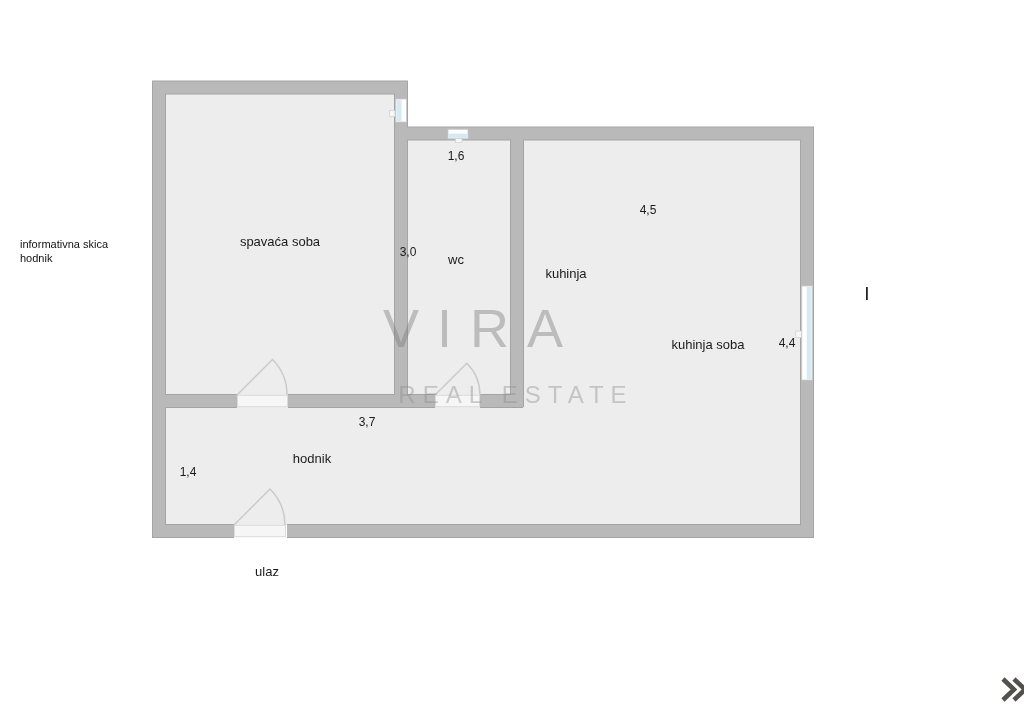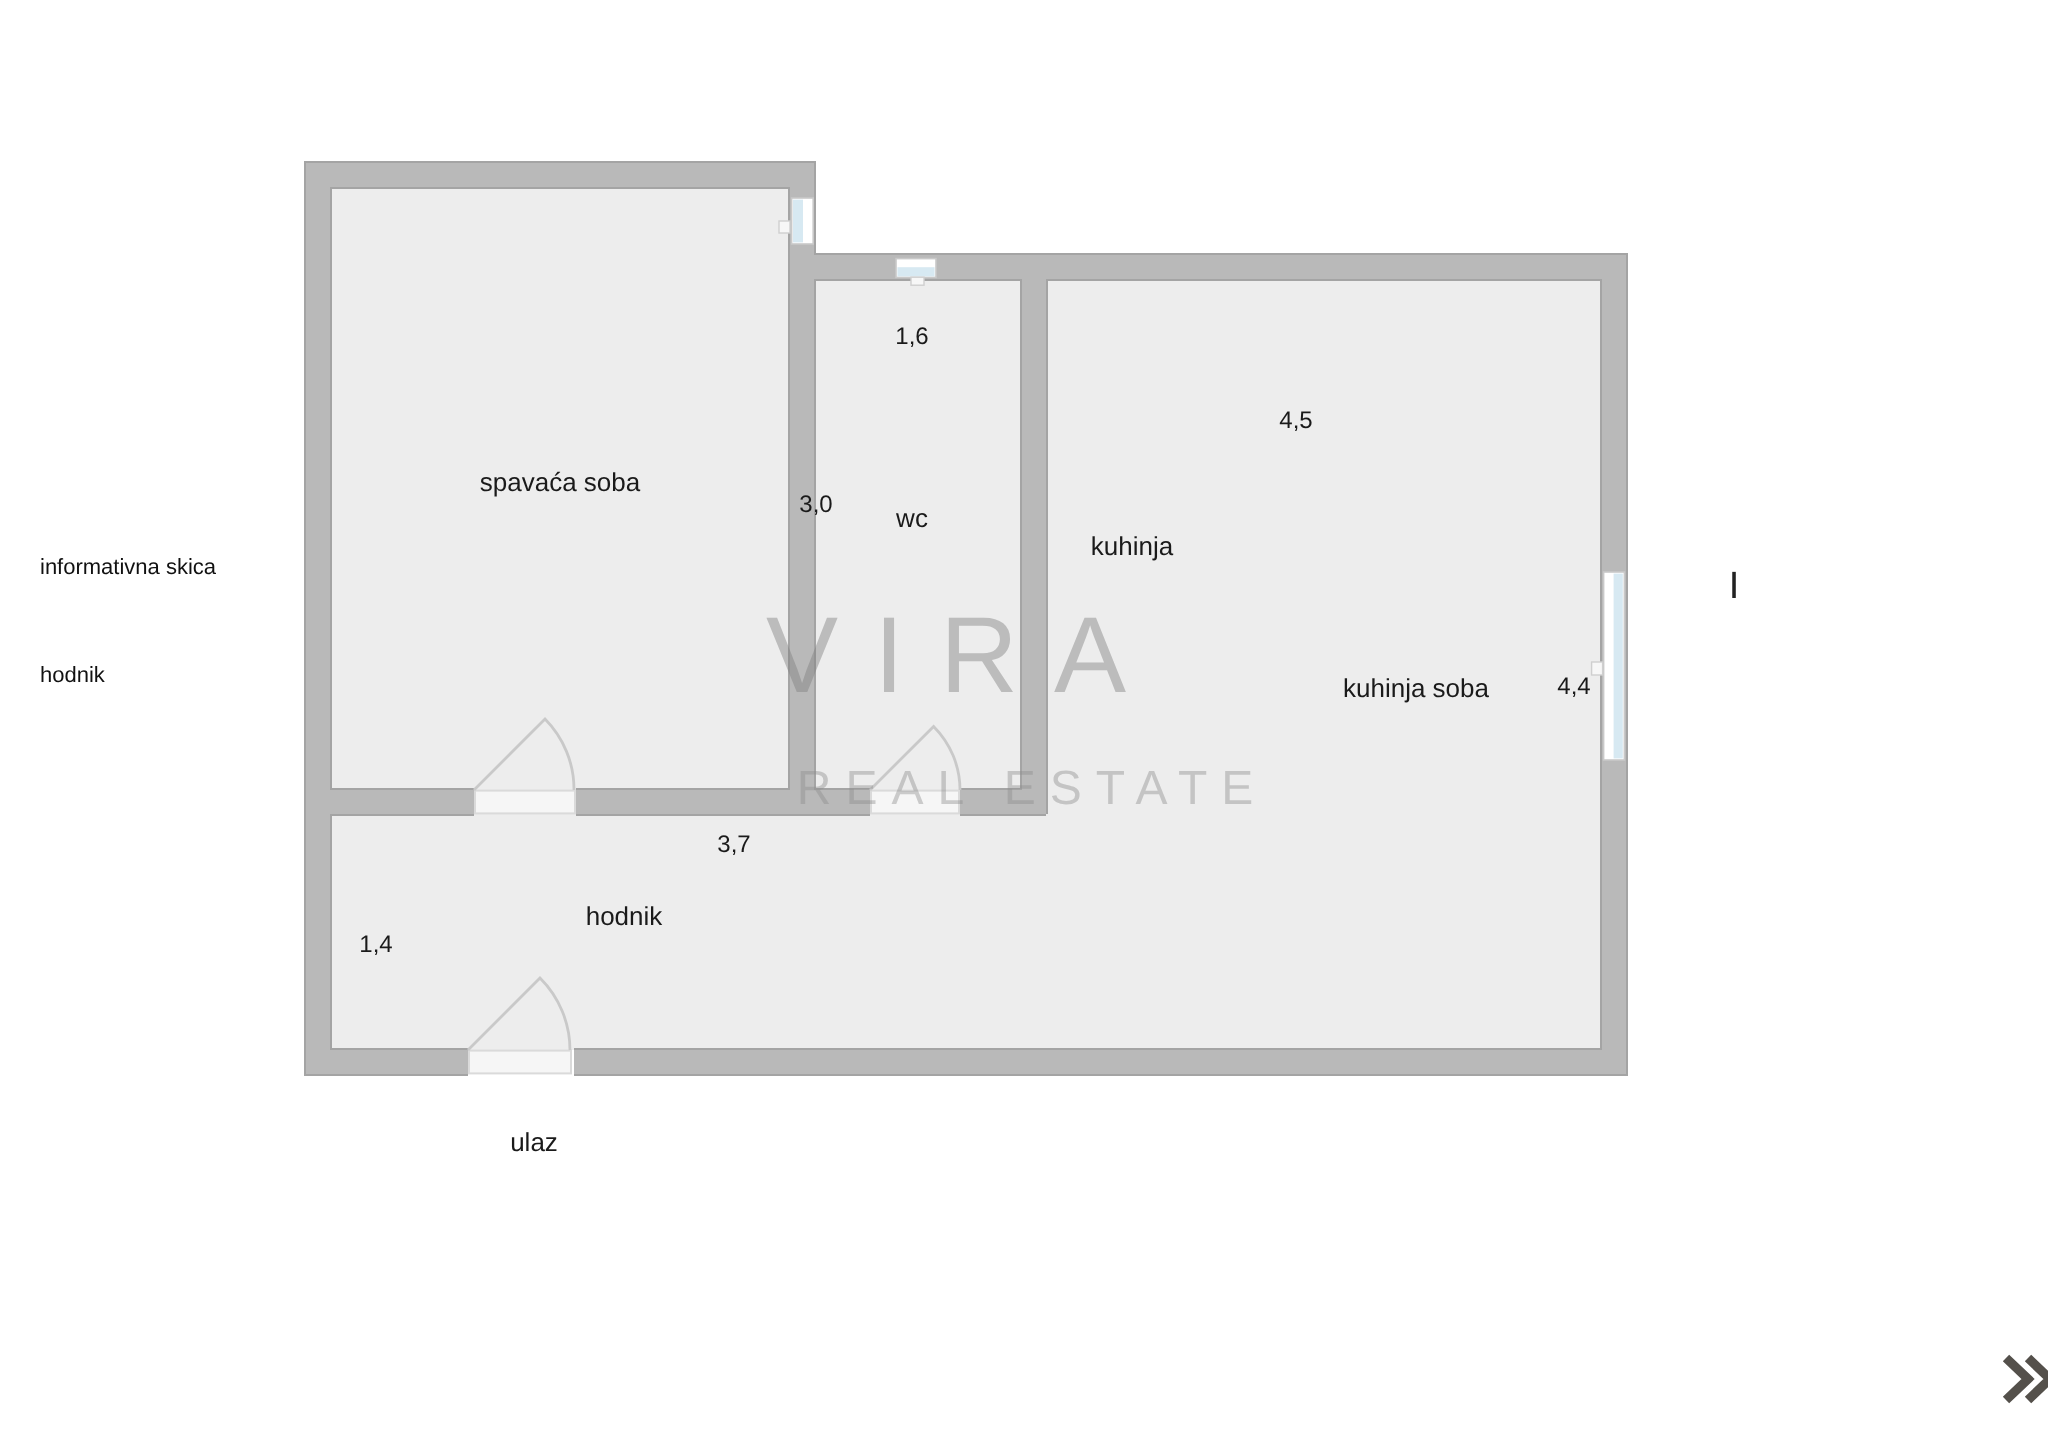--- a/index.html
+++ b/index.html
@@ -12,21 +12,21 @@
   .plan-svg{position:absolute;left:0;top:0;}
   .label{
     position:absolute;transform:translate(-50%,-50%);
     white-space:nowrap;font-size:13px;color:#1a1a1a;
   }
   .dim{font-size:12px;}
   .note{
     position:absolute;left:20px;top:238px;
     font-size:11px;line-height:13.5px;color:#111;
   }
-  .note span{display:block;margin-top:40px;}
+  .note span{display:block;}
   .floor-marker{
     position:absolute;left:867px;top:294px;transform:translate(-50%,-50%);
     font-size:19px;color:#222;
   }
   .wm-line1{
     position:absolute;left:482px;top:301px;transform:translateX(-50%);
     font-size:54px;font-weight:300;letter-spacing:18px;line-height:1;
     color:rgba(125,125,125,0.44);pointer-events:none;
   }
   .wm-line2{
@@ -103,21 +103,21 @@
 <div class="wm-line1">VIRA</div>
 <div class="wm-line2">REAL ESTATE</div>
 
 <div class="label" style="left:280px;top:241px;">spavaća soba</div>
 <div class="label" style="left:456px;top:259px;">wc</div>
 <div class="label" style="left:566px;top:273px;">kuhinja</div>
 <div class="label" style="left:708px;top:344px;">kuhinja soba</div>
 <div class="label" style="left:312px;top:458px;">hodnik</div>
 <div class="label" style="left:267px;top:571px;">ulaz</div>
 
-<div class="label dim" style="left:456px;top:168px;">1,6</div>
+<div class="label dim" style="left:456px;top:156px;">1,6</div>
 <div class="label dim" style="left:648px;top:162px;margin-top:48px;">4,5</div>
 <div class="label dim" style="left:408px;top:252px;text-align:right;">3,0</div>
 <div class="label dim" style="left:787px;top:343px;">4,4</div>
 <div class="label dim" style="left:367px;top:422px;">3,7</div>
 <div class="label dim" style="left:188px;top:472px;">1,4</div>
 
 <div class="note">
   <span>informativna skica</span>
   <span>hodnik</span>
 </div>

